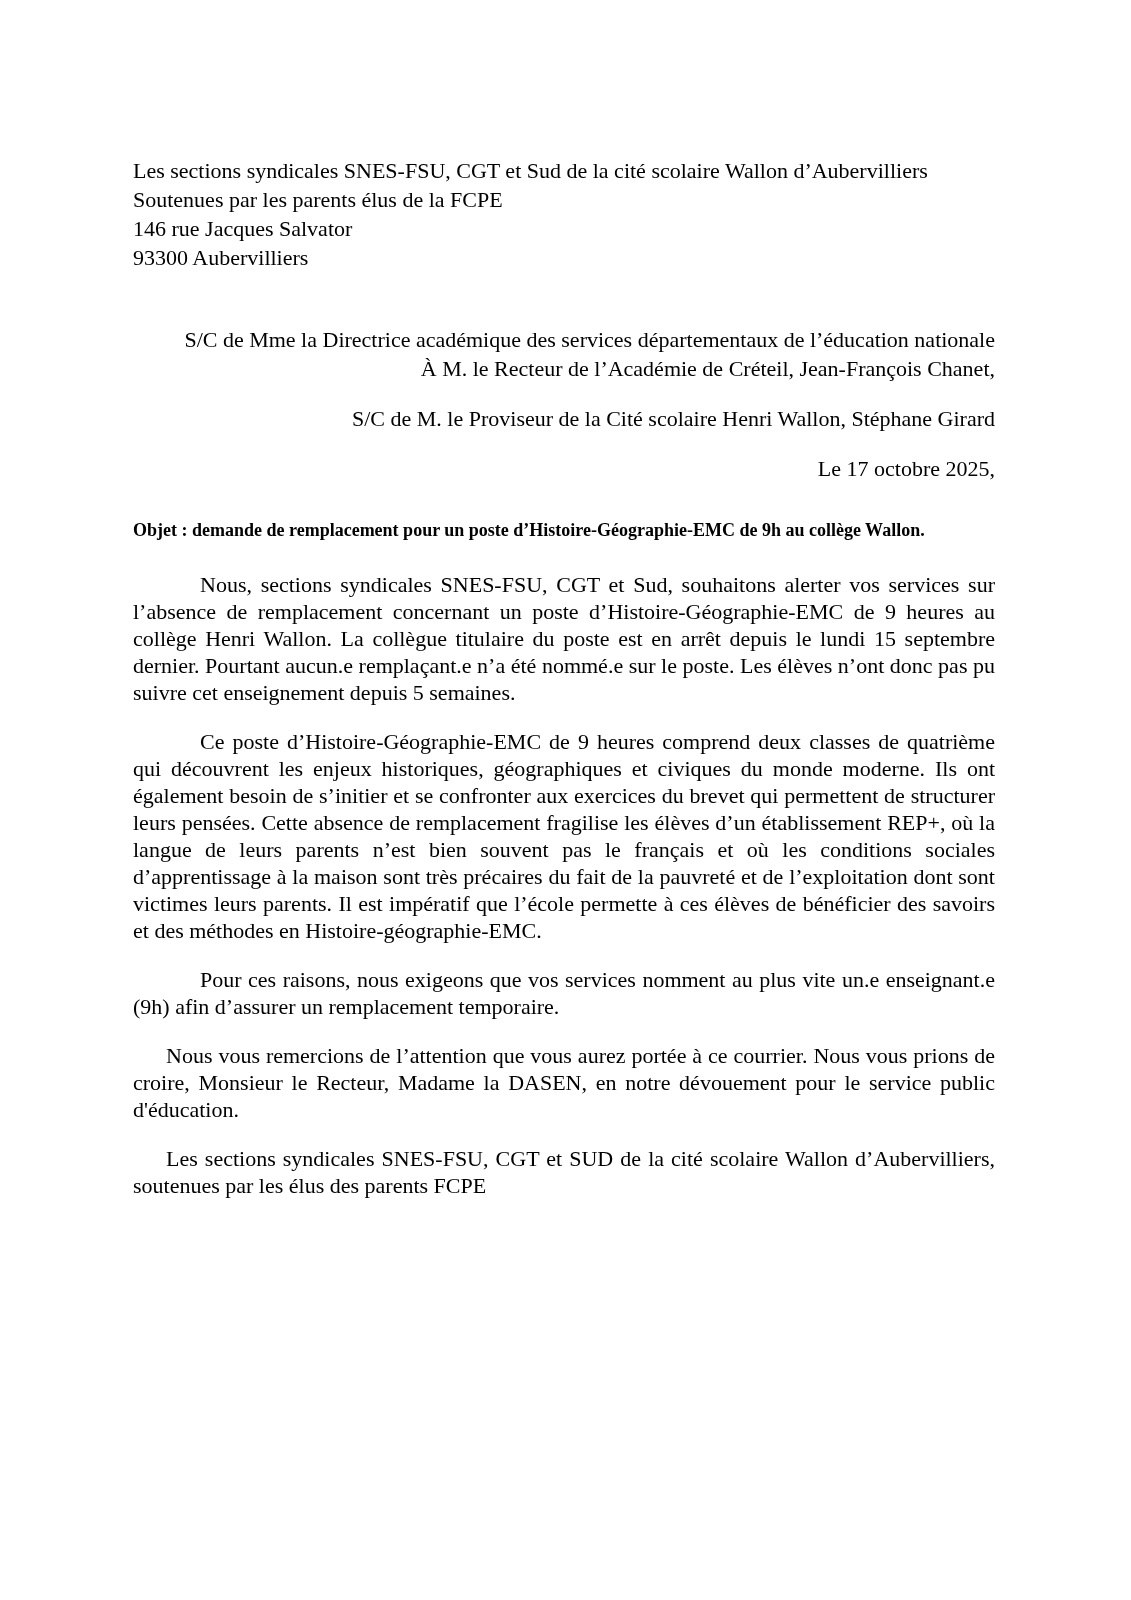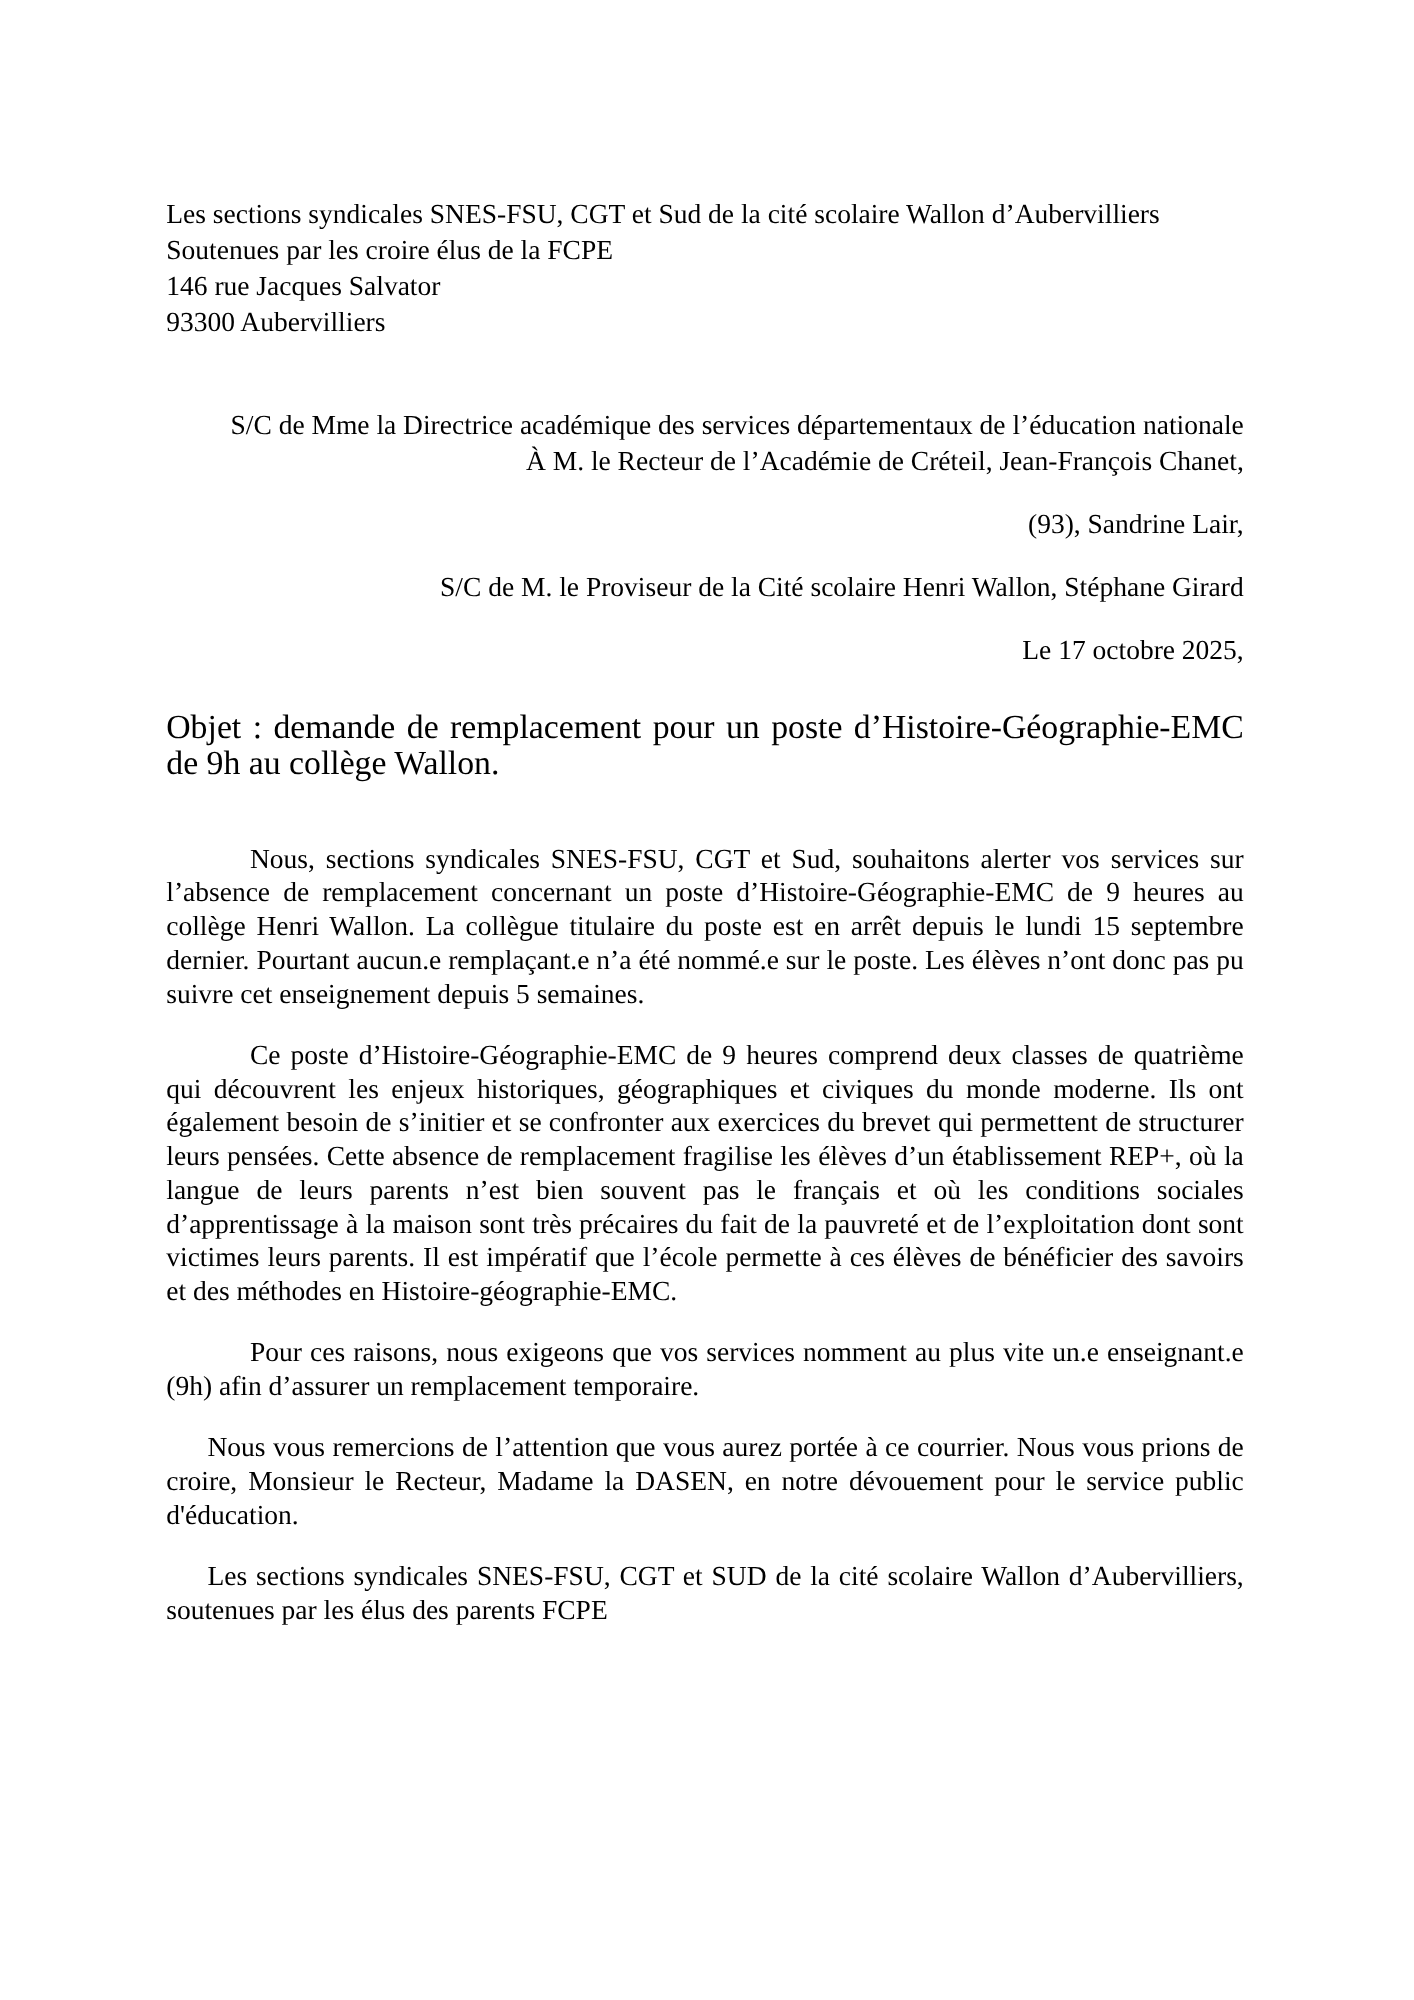--- a/index.html
+++ b/index.html
@@ -26,52 +26,51 @@
   }
   .right-line {
     font-size: 22px;
     line-height: 29px;
     text-align: right;
   }
   .gap-sm { margin-bottom: 21px; }
   .gap-md { margin-bottom: 22px; }
   .gap-lg { margin-bottom: 33px; }
   .subject {
-    font-size: 27px;
+    font-size: 18px;
     line-height: 29px;
-    font-weight: normal;
+    font-weight: bold;
     text-align: justify;
-    margin-bottom: 48px;
+    margin-bottom: 26px;
   }
   .body-par {
     font-size: 22px;
     line-height: 27px;
     text-align: justify;
     margin-bottom: 22px;
   }
   .indent-lg { text-indent: 67px; }
   .indent-sm { text-indent: 33px; }
 </style>
 </head>
 <body>
 
 <div class="page">
   <div class="content">
 
     <div class="sender-block">
       <div>Les sections syndicales SNES-FSU, CGT et Sud de la cité scolaire Wallon d’Aubervilliers</div>
-      <div>Soutenues par les croire élus de la FCPE</div>
+      <div>Soutenues par les parents élus de la FCPE</div>
       <div>146 rue Jacques Salvator</div>
       <div>93300 Aubervilliers</div>
     </div>
 
     <div class="right-line">S/C de Mme la Directrice académique des services départementaux de l’éducation nationale</div>
 
     <div class="right-line gap-sm">À M. le Recteur de l’Académie de Créteil, Jean-François Chanet,</div>
-    <div class="right-line gap-md">(93), Sandrine Lair,</div>
 
     <div class="right-line gap-sm">S/C de M. le Proviseur de la Cité scolaire Henri Wallon, Stéphane Girard</div>
 
     <div class="right-line gap-lg">Le 17 octobre 2025,</div>
 
     <p class="subject">Objet : demande de remplacement pour un poste d’Histoire-Géographie-EMC de 9h au collège Wallon.</p>
 
     <p class="body-par indent-lg">Nous, sections syndicales SNES-FSU, CGT et Sud, souhaitons alerter vos services sur l’absence de remplacement concernant un poste d’Histoire-Géographie-EMC de 9 heures au collège Henri Wallon. La collègue titulaire du poste est en arrêt depuis le lundi 15 septembre dernier. Pourtant aucun.e remplaçant.e n’a été nommé.e sur le poste. Les élèves n’ont donc pas pu suivre cet enseignement depuis 5 semaines.</p>
     <p class="body-par indent-lg">Ce poste d’Histoire-Géographie-EMC de 9 heures comprend deux classes de quatrième qui découvrent les enjeux historiques, géographiques et civiques du monde moderne. Ils ont également besoin de s’initier et se confronter aux exercices du brevet qui permettent de structurer leurs pensées. Cette absence de remplacement fragilise les élèves d’un établissement REP+, où la langue de leurs parents n’est bien souvent pas le français et où les conditions sociales d’apprentissage à la maison sont très précaires du fait de la pauvreté et de l’exploitation dont sont victimes leurs parents. Il est impératif que l’école permette à ces élèves de bénéficier des savoirs et des méthodes en Histoire-géographie-EMC.</p>
     <p class="body-par indent-lg">Pour ces raisons, nous exigeons que vos services nomment au plus vite un.e enseignant.e (9h) afin d’assurer un remplacement temporaire.</p>

